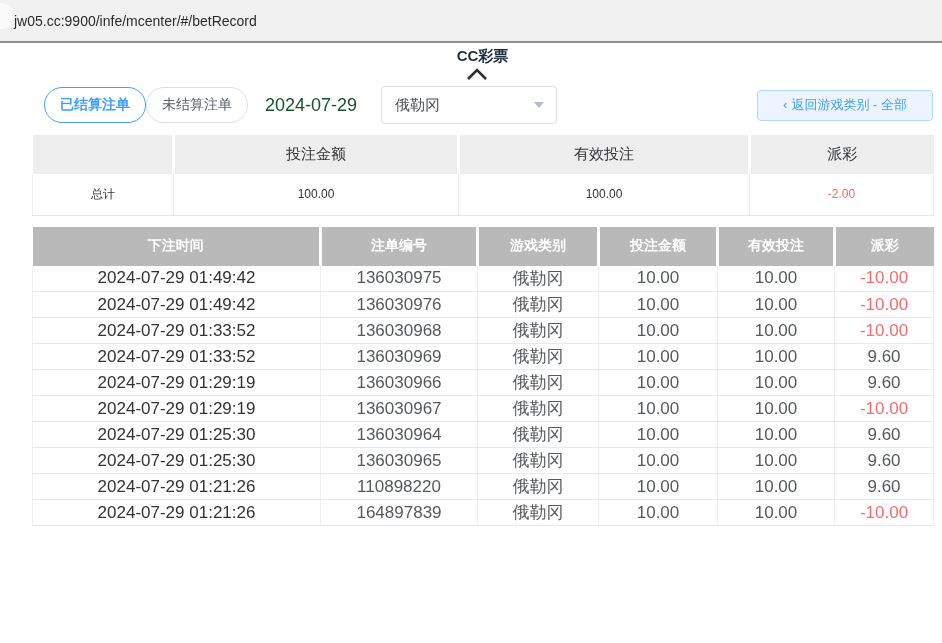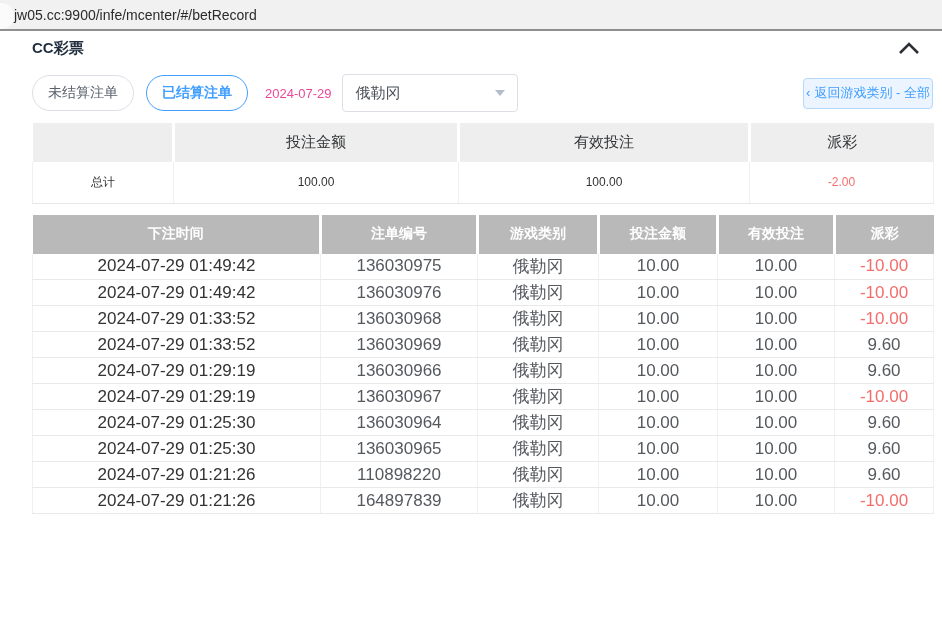--- a/index.html
+++ b/index.html
@@ -5,21 +5,21 @@
   * { margin: 0; padding: 0; box-sizing: border-box; }
   html, body {
     font-family: "Liberation Sans", "DejaVu Sans", sans-serif;
     background: #ffffff;
   }
   body { width: 942px; height: 643px; overflow: hidden; position: relative; }
 
   
   .topbar {
     position: relative;
-    height: 31px;
+    height: 43px;
     background: #f1f1f1;
     border-bottom: 2px solid #8f8f8f;
     overflow: hidden;
     display: flex;
     align-items: center;
   }
   .addr-circle {
     position: absolute;
     left: -12px; top: 3px;
     width: 26px; height: 26px;
@@ -30,23 +30,24 @@
     margin-left: 14px;
     font-size: 14px;
     color: #2b2b2b;
   }
 
   
   .content { margin-left: 32px; width: 901px; padding-top: 4px; }
 
   .page-header {
     display: flex;
-    justify-content: space-between;
+    justify-content: flex-start;
     align-items: center;
     height: 26px;
+    flex-direction: column;
   }
   .page-title { font-size: 15px; font-weight: bold; color: #1f2d3d; }
   .collapse-icon { width: 24px; height: 16px; cursor: pointer; margin-right: 12px; }
   .collapse-icon svg { display: block; }
 
   
   .filter-row {
     margin-top: 13px;
     height: 38px;
     display: flex;
@@ -64,23 +65,23 @@
     cursor: pointer;
   }
   .btn-round.active {
     margin-left: 12px;
     border-color: #409eff;
     color: #409eff;
     font-weight: bold;
   }
   .date-text {
     margin-left: 17px;
-    margin-right: 10px;
-    font-size: 13px;
-    color: #ec4899;
+    margin-right: 24px;
+    font-size: 18px;
+    color: #14532d;
   }
   .select-box {
     width: 176px;
     height: 38px;
     border: 1px solid #dcdfe6;
     border-radius: 4px;
     background: #fff;
     display: flex;
     align-items: center;
     justify-content: space-between;
@@ -90,21 +91,21 @@
   .select-box .sel-value { font-size: 15px; color: #4a5056; }
   .caret-down {
     width: 0; height: 0;
     border-left: 5px solid transparent;
     border-right: 5px solid transparent;
     border-top: 6px solid #b4bccc;
   }
   .btn-back {
     margin-left: auto;
     height: 31px;
-    padding: 0 2px;
+    padding: 0 25px;
     background: #ecf5ff;
     border: 1px solid #b3d8ff;
     border-radius: 4px;
     color: #409eff;
     font-size: 13px;
     font-family: inherit;
     cursor: pointer;
   }
   .btn-back .back-chevron { margin-right: 4px; }
 
@@ -166,22 +167,22 @@
   <div class="page-header">
     <span class="page-title">CC彩票</span>
     <span class="collapse-icon">
       <svg width="24" height="16" viewBox="0 0 24 16">
         <path d="M3 13 L12 4 L21 13" fill="none" stroke="#2c2f33" stroke-width="2.6"></path>
       </svg>
     </span>
   </div>
 
   <div class="filter-row">
+    <button class="btn-round active">已结算注单</button>
     <button class="btn-round">未结算注单</button>
-    <button class="btn-round active">已结算注单</button>
     <span class="date-text">2024-07-29</span>
     <div class="select-box">
       <span class="sel-value">俄勒冈</span>
       <span class="caret-down"></span>
     </div>
     <button class="btn-back"><span class="back-chevron">‹</span><span>返回游戏类别 - 全部</span></button>
   </div>
 
   <table class="summary-table">
     <colgroup>

